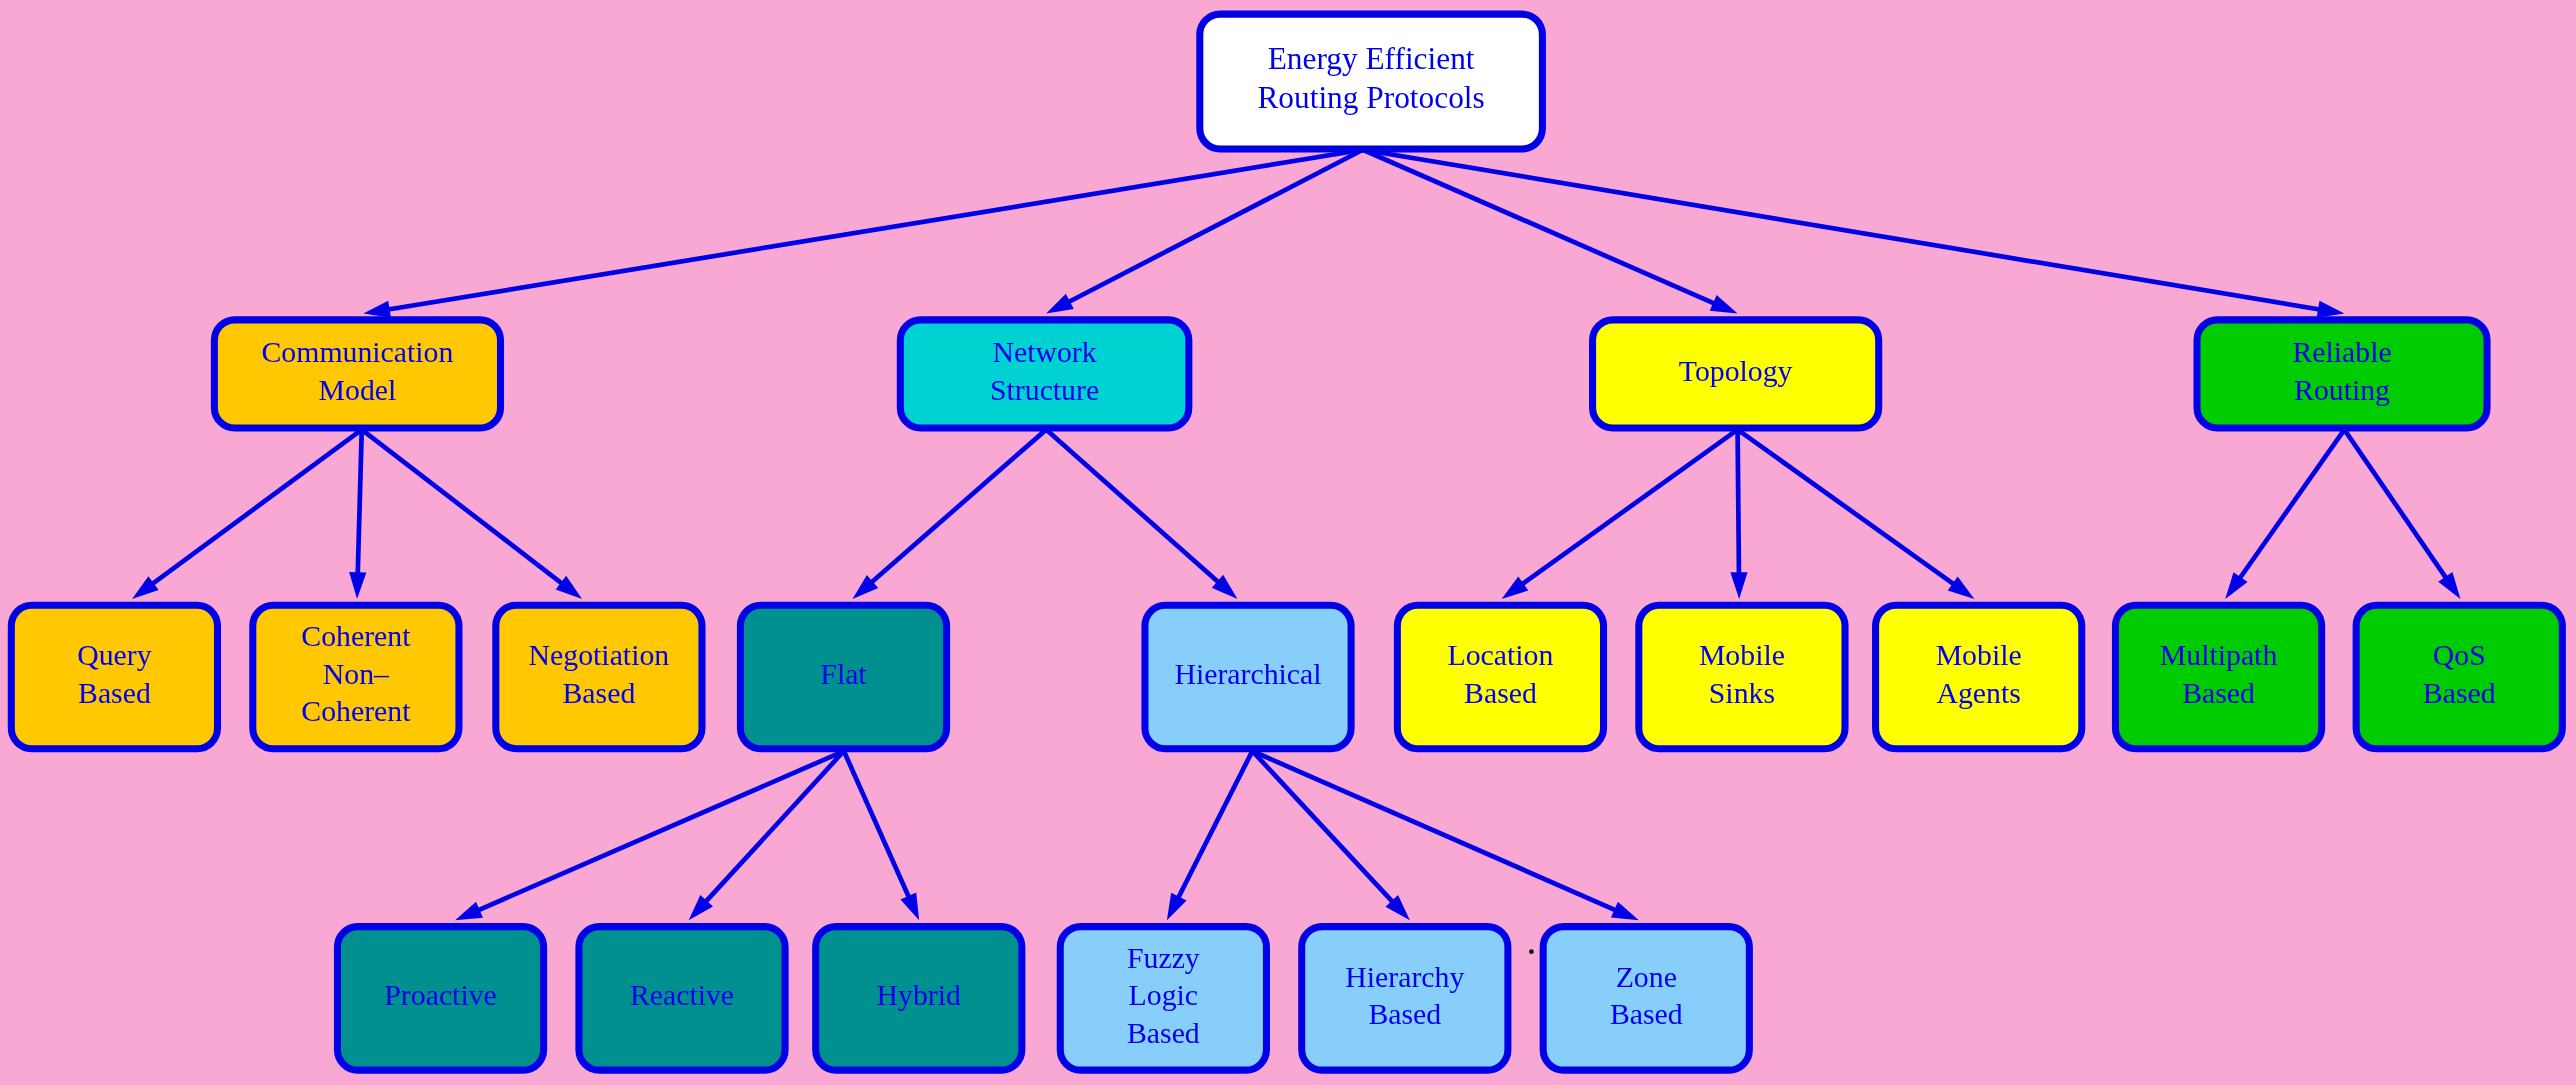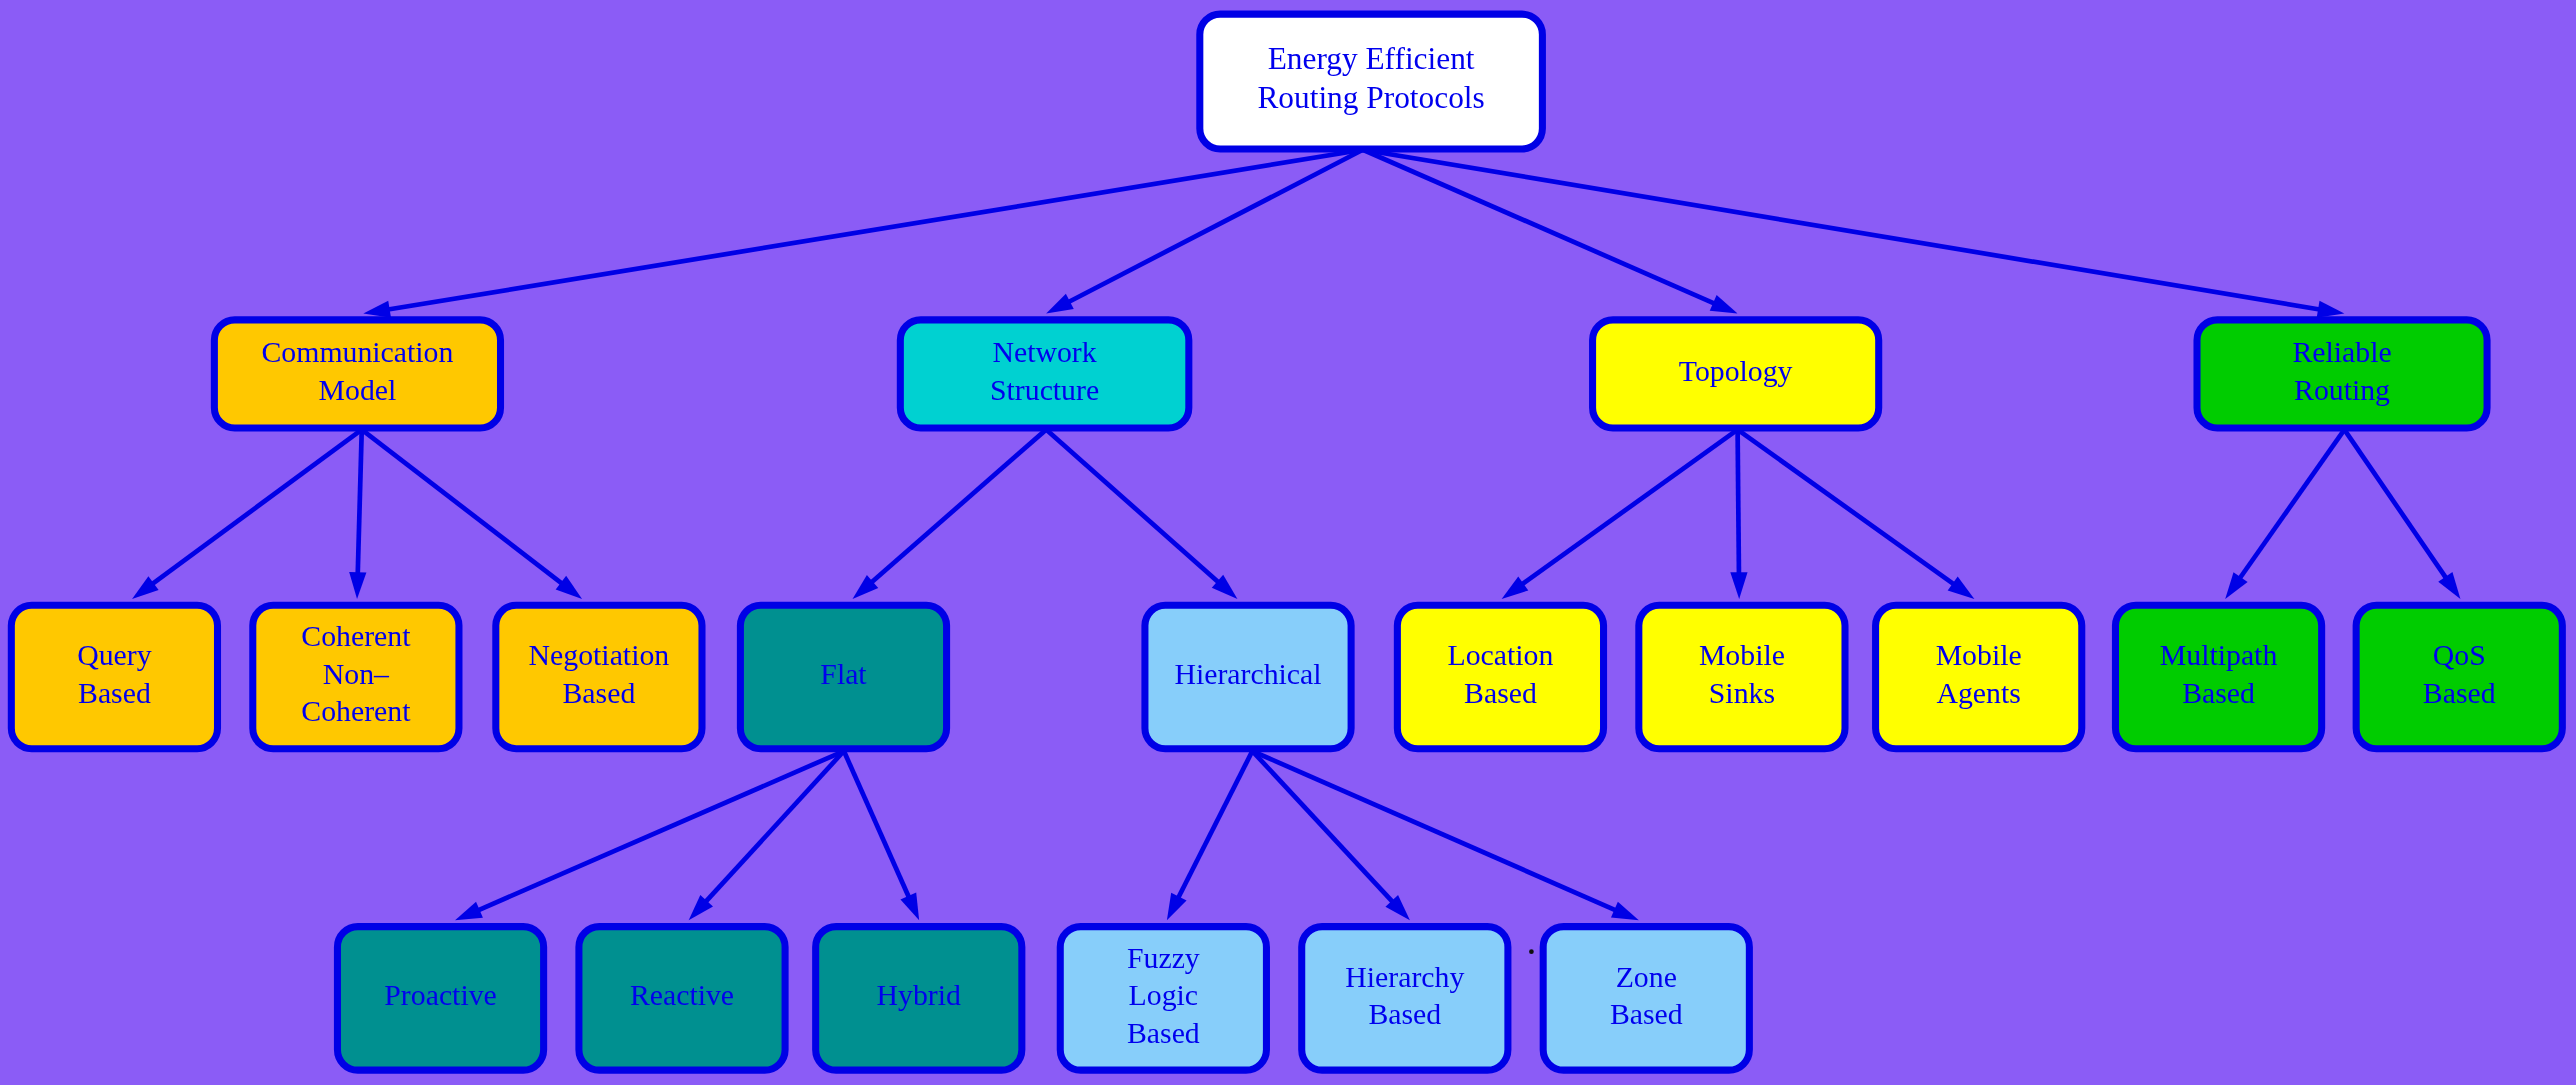--- a/index.html
+++ b/index.html
@@ -10,21 +10,21 @@
   body {
     width: 2576px;
     height: 1085px;
     overflow: hidden;
     font-family: "Liberation Serif", "DejaVu Serif", serif;
   }
   #diagram-root {
     position: relative;
     width: 2576px;
     height: 1085px;
-    background: #8b5cf6;
+    background: #f9a8d4;
     text-align: right;
   }
   svg#taxonomy-svg {
     display: block;
     width: 2576px;
     height: 1085px;
   }
   .node-label {
     font-family: "Liberation Serif", "DejaVu Serif", serif;
     fill: #0000ee;

